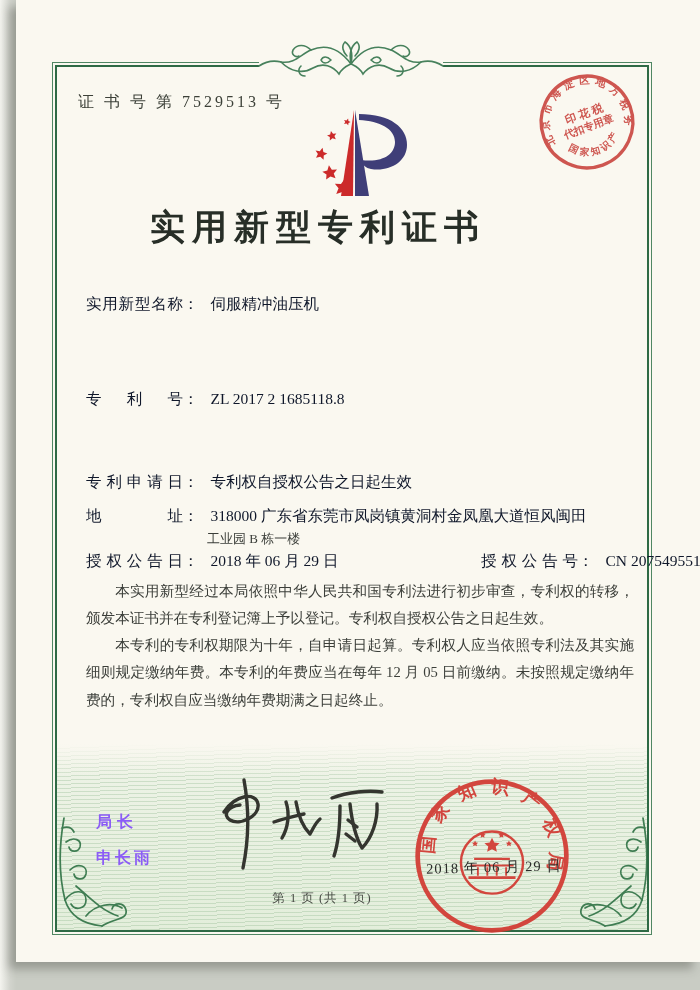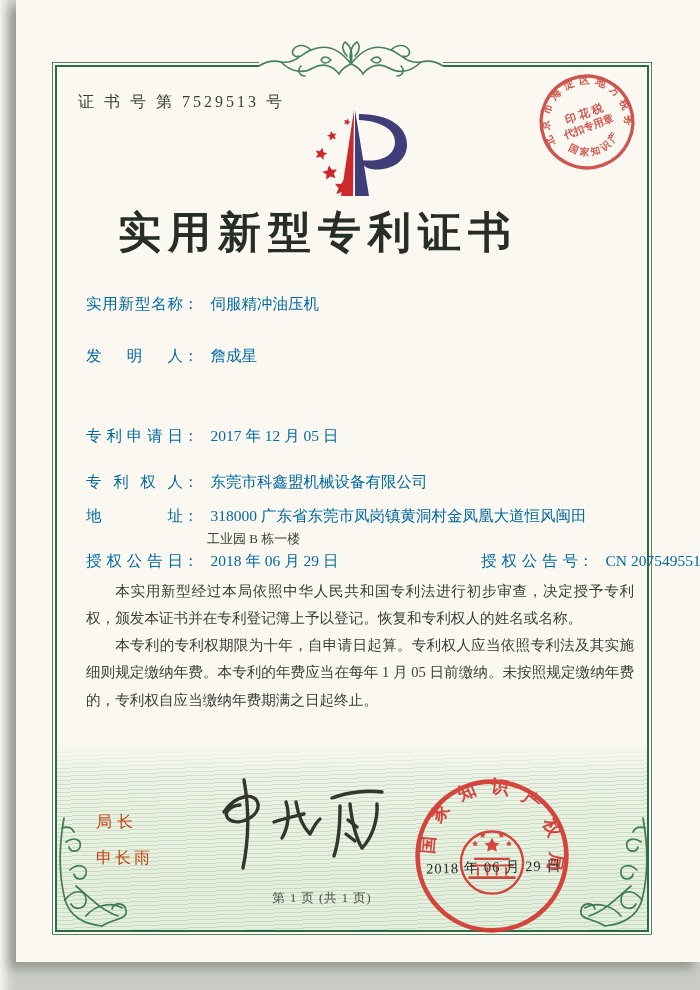--- a/index.html
+++ b/index.html
@@ -28,33 +28,33 @@
       linear-gradient(#eef3e7,#e3eedb);
   }
   .band::before{
     content:'';position:absolute;left:0;top:0;right:0;height:34px;
     background:linear-gradient(#faf8f0,rgba(250,248,240,0));
   }
   .cert-no{position:absolute;left:62px;top:92px;font-size:16px;letter-spacing:3px;color:#3c4038;z-index:4;}
   .logo{position:absolute;left:267px;top:104px;z-index:4;}
   .title{
     position:absolute;left:36px;top:204px;width:532px;text-align:center;
-    font-size:43px;font-weight:700;letter-spacing:7px;color:#272e27;z-index:4;
-  }
-  .frow{position:absolute;left:70px;font-size:15.5px;color:#0369a1;white-space:nowrap;z-index:4;}
+    font-size:35px;font-weight:700;letter-spacing:7px;color:#272e27;z-index:4;
+  }
+  .frow{position:absolute;left:70px;font-size:15.5px;color:#0f172a;white-space:nowrap;z-index:4;}
   .flabel{display:inline-block;width:97px;text-align:justify;text-align-last:justify;}
   .fval{margin-left:12px;}
   .addr2{position:absolute;left:191px;font-size:13px;color:#3a3d38;z-index:4;}
   .grant2{position:absolute;left:395px;top:0;}
   .paras{
     position:absolute;left:70px;top:578px;width:548px;z-index:4;
     font-size:14.6px;line-height:1.86;color:#3b3e39;text-align:justify;
   }
   .paras p{margin:0;text-indent:2em;}
-  .signer{position:absolute;left:80px;z-index:4;font-size:16px;color:#c2410c;letter-spacing:5px;}
+  .signer{position:absolute;left:80px;z-index:4;font-size:16px;color:#8b5cf6;letter-spacing:5px;font-weight:bold;}
   .sig-svg{position:absolute;left:182px;top:772px;z-index:5;}
   .seal{position:absolute;left:396px;top:776px;z-index:5;opacity:.93;}
   .seal-date{
     position:absolute;left:398px;top:858px;width:160px;text-align:center;z-index:6;
     font-size:14.5px;letter-spacing:1px;color:#2b2d2a;transform:rotate(-1.5deg);
   }
   .footer{position:absolute;left:36px;top:890px;width:540px;text-align:center;font-size:12.5px;color:#474a44;z-index:4;letter-spacing:1px;}
   .stamp{position:absolute;left:521px;top:72px;z-index:5;transform:rotate(-20deg);opacity:.88;}
   .ornament{position:absolute;left:235px;top:36px;z-index:4;}
   .corner{position:absolute;z-index:2;}
@@ -127,41 +127,38 @@
       <polygon points="72,6 72,92 86,92"></polygon>
       <path d="M76 10 C108 10 124 24 124 41 C124 58 106 68 88 65 C83 64 79 61 78 56 C100 59 112 50 112 38 C112 25 97 17 76 16 Z"></path>
     </g>
   </svg>
 
   <div class="title">实用新型专利证书</div>
 
   <div class="frow" style="top:294px">
     <span class="flabel">实用新型名称</span><span>：</span><span class="fval">伺服精冲油压机</span>
   </div>
-  <div class="frow" style="top:346px">
-    <span class="flabel">发明人</span><span>：</span><span class="fval">詹成星</span>
-  </div>
-  <div class="frow" style="top:426px">
-    <span class="flabel">专利申请日</span><span>：</span><span class="fval">2017 年 12 月 05 日</span>
+  <div class="frow" style="top:389px">
+    <span class="flabel">专利号</span><span>：</span><span class="fval">ZL 2017 2 1685118.8</span>
   </div>
   <div class="frow" style="top:472px">
-    <span class="flabel">专利权人</span><span>：</span><span class="fval">东莞市科鑫盟机械设备有限公司</span>
+    <span class="flabel">专利申请日</span><span>：</span><span class="fval">专利权自授权公告之日起生效</span>
   </div>
   <div class="frow" style="top:506px">
     <span class="flabel">地址</span><span>：</span><span class="fval">318000 广东省东莞市凤岗镇黄洞村金凤凰大道恒风闽田</span>
   </div>
   <div class="addr2" style="top:530px">工业园 B 栋一楼</div>
   <div class="frow" style="top:551px">
     <span class="flabel">授权公告日</span><span>：</span><span class="fval">2018 年 06 月 29 日</span>
     <span class="grant2"><span class="flabel">授权公告号</span><span>：</span><span class="fval">CN 207549551 U</span></span>
   </div>
 
   <div class="paras">
-    <p>本实用新型经过本局依照中华人民共和国专利法进行初步审查，决定授予专利权，颁发本证书并在专利登记簿上予以登记。恢复和专利权人的姓名或名称。</p>
-    <p>本专利的专利权期限为十年，自申请日起算。专利权人应当依照专利法及其实施细则规定缴纳年费。本专利的年费应当在每年 1 月 05 日前缴纳。未按照规定缴纳年费的，专利权自应当缴纳年费期满之日起终止。</p>
+    <p>本实用新型经过本局依照中华人民共和国专利法进行初步审查，专利权的转移，颁发本证书并在专利登记簿上予以登记。专利权自授权公告之日起生效。</p>
+    <p>本专利的专利权期限为十年，自申请日起算。专利权人应当依照专利法及其实施细则规定缴纳年费。本专利的年费应当在每年 12 月 05 日前缴纳。未按照规定缴纳年费的，专利权自应当缴纳年费期满之日起终止。</p>
   </div>
 
   <div class="signer" style="top:812px">局长</div>
   <div class="signer" style="top:848px;letter-spacing:3px">申长雨</div>
 
   <svg class="sig-svg" width="200" height="100" viewBox="0 0 200 100">
     <g fill="none" stroke="#34352f" stroke-width="3.4" stroke-linecap="round" stroke-linejoin="round">
       <path d="M26 40 C38 22 58 20 60 32 C62 44 42 54 32 48 C24 43 30 34 42 33"></path>
       <path d="M46 8 C50 30 52 62 45 96"></path>
       <path d="M88 30 C92 42 90 56 84 66"></path>

